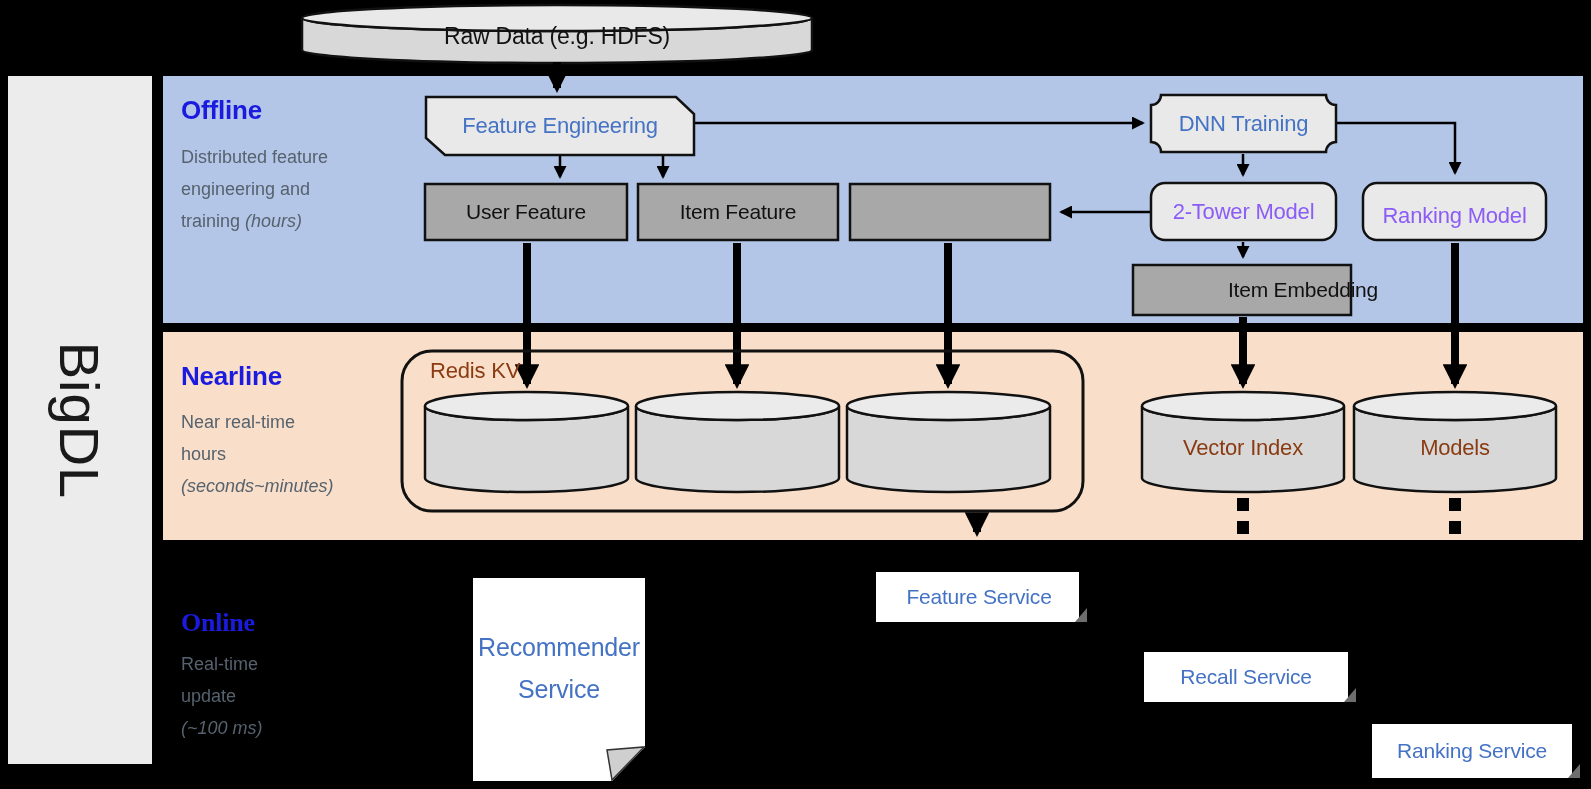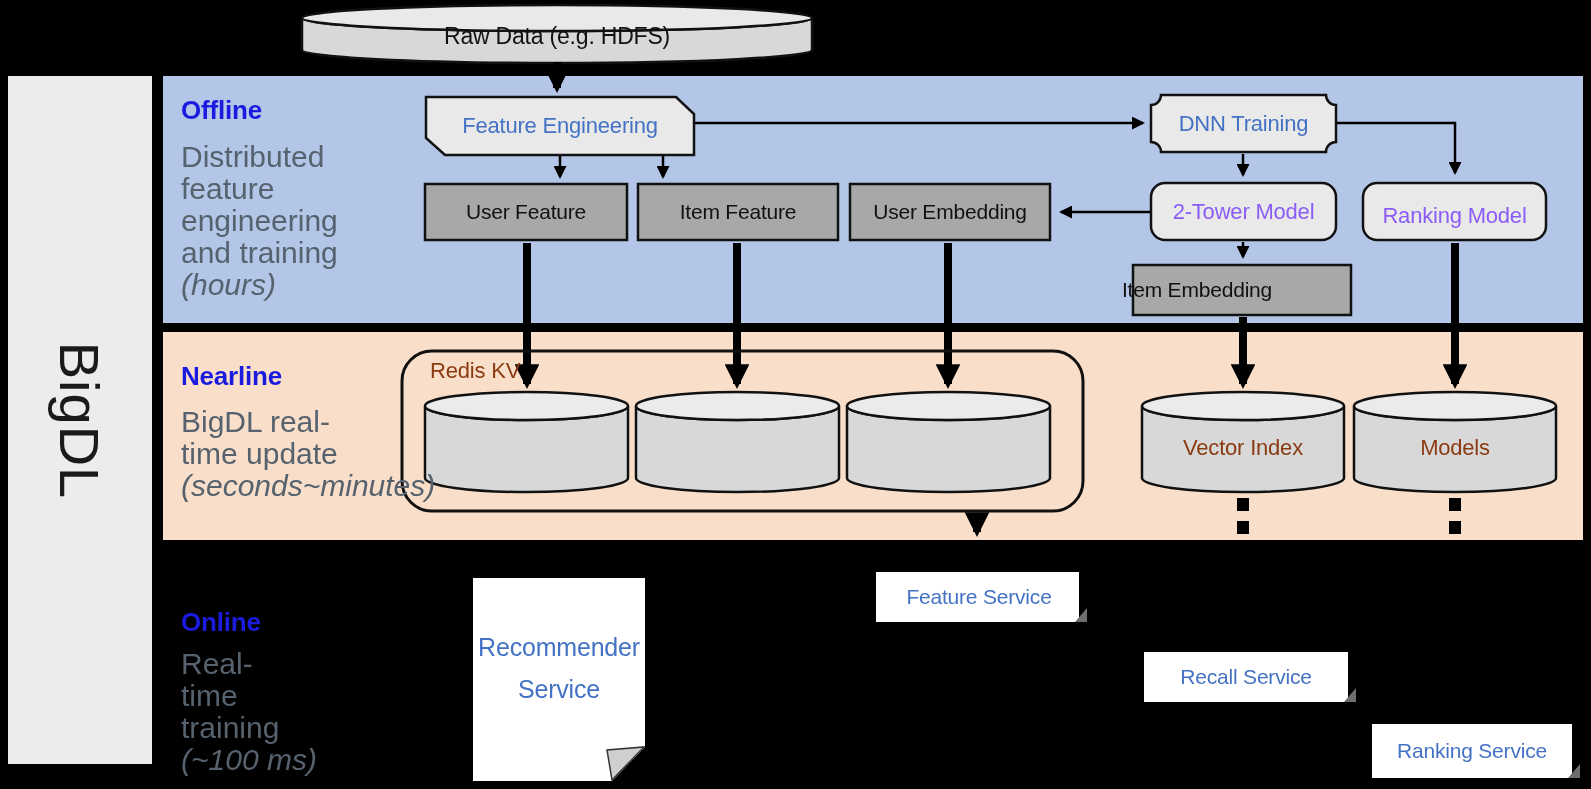--- a/index.html
+++ b/index.html
@@ -8,22 +8,22 @@
     font-family:"Liberation Sans", sans-serif;
   }
   .band{position:absolute;}
   .overlay{position:absolute;left:0;top:0;}
   .lbl{
     position:absolute;display:flex;align-items:center;justify-content:center;
     text-align:center;line-height:1.15;letter-spacing:-0.2px;
   }
   .lbl.left{justify-content:flex-start;text-align:left;}
   .band-title{font-size:26px;font-weight:600;color:#1b1be0;align-items:flex-end;}
-  .band-title.bold{font-weight:700;}
-  .band-desc{font-size:30px;line-height:32px;color:#56626e;display:block;}
+  .band-title.bold{font-weight:700;font-family:Liberation Serif, serif;}
+  .band-desc{font-size:18px;line-height:32px;color:#56626e;display:block;}
   .it{font-style:italic;}
   .node-blue{color:#4472c4;font-size:22px;align-items:center;}
   .node-green{color:#8b5cf6;font-size:22px;}
   .node-black{color:#111;font-size:21px;border-radius:14px;}
   .node-brown{color:#8a3b12;font-size:22px;font-weight:500;}
   .svc{color:#4472c4;font-size:21px;}
   .brand-box{
     position:absolute;left:8px;top:76px;width:144px;height:688px;background:#ececec;
     display:flex;align-items:center;justify-content:center;
   }
@@ -143,51 +143,48 @@
 
   <div class="lbl left band-title" style="left:181px;top:94px;width:200px;height:32px;">
       <span>Offline</span>
     </div>
   <div class="band-desc" style="position:absolute;left:181px;top:141px;width:192px;"><span>Distributed feature engineering and training</span>
         <span class="it">(hours)</span></div>
 
   <div class="lbl left band-title" style="left:181px;top:360px;width:200px;height:32px;">
       <span>Nearline</span>
     </div>
-  <div class="band-desc" style="position:absolute;left:181px;top:406px;width:160px;white-space:normal;"><span>BigDL real-time update</span>
+  <div class="band-desc" style="position:absolute;left:181px;top:406px;width:160px;white-space:normal;"><span>Near real-time hours</span>
         <span class="it" style="white-space:nowrap;">(seconds~minutes)</span></div>
 
   <div class="lbl left band-title bold" style="left:181px;top:606px;width:200px;height:32px;">
       <span>Online</span>
     </div>
-  <div class="band-desc" style="position:absolute;left:181px;top:648px;width:125px;"><span>Real-time training</span>
+  <div class="band-desc" style="position:absolute;left:181px;top:648px;width:125px;"><span>Real-time update</span>
         <span class="it" style="white-space:nowrap;">(~100 ms)</span></div>
 
   <div class="lbl node-blue" style="left:426px;top:97px;width:268px;height:58px;">
       <span>Feature Engineering</span>
     </div>
   <div class="lbl node-blue" style="left:1151px;top:95px;width:185px;height:57px;">
       <span>DNN Training</span>
     </div>
   <div class="lbl node-black" style="left:425px;top:184px;width:202px;height:56px;">
       <span>User Feature</span>
     </div>
   <div class="lbl node-black" style="left:638px;top:184px;width:200px;height:56px;">
       <span>Item Feature</span>
     </div>
-  <div class="lbl node-black" style="left:850px;top:184px;width:200px;height:56px;">
-      <span>User Embedding</span>
-    </div>
   <div class="lbl node-green" style="left:1151px;top:183px;width:185px;height:57px;">
       <span>2-Tower Model</span>
     </div>
   <div class="lbl node-green" style="left:1363px;top:183px;width:183px;height:66px;">
       <span>Ranking Model</span>
     </div>
-  <div class="lbl node-black" style="left:1088px;top:265px;width:218px;height:50px;">
+  <div class="lbl node-black" style="left:1194px;top:265px;width:218px;height:50px;">
       <span>Item Embedding</span>
     </div>
 
   <div class="lbl left node-brown" style="left:430px;top:356px;width:200px;height:30px;">
       <span>Redis KV</span>
     </div>
   <div class="lbl node-brown" style="left:1142px;top:428px;width:202px;height:40px;">
       <span>Vector Index</span>
     </div>
   <div class="lbl node-brown" style="left:1354px;top:428px;width:202px;height:40px;">

